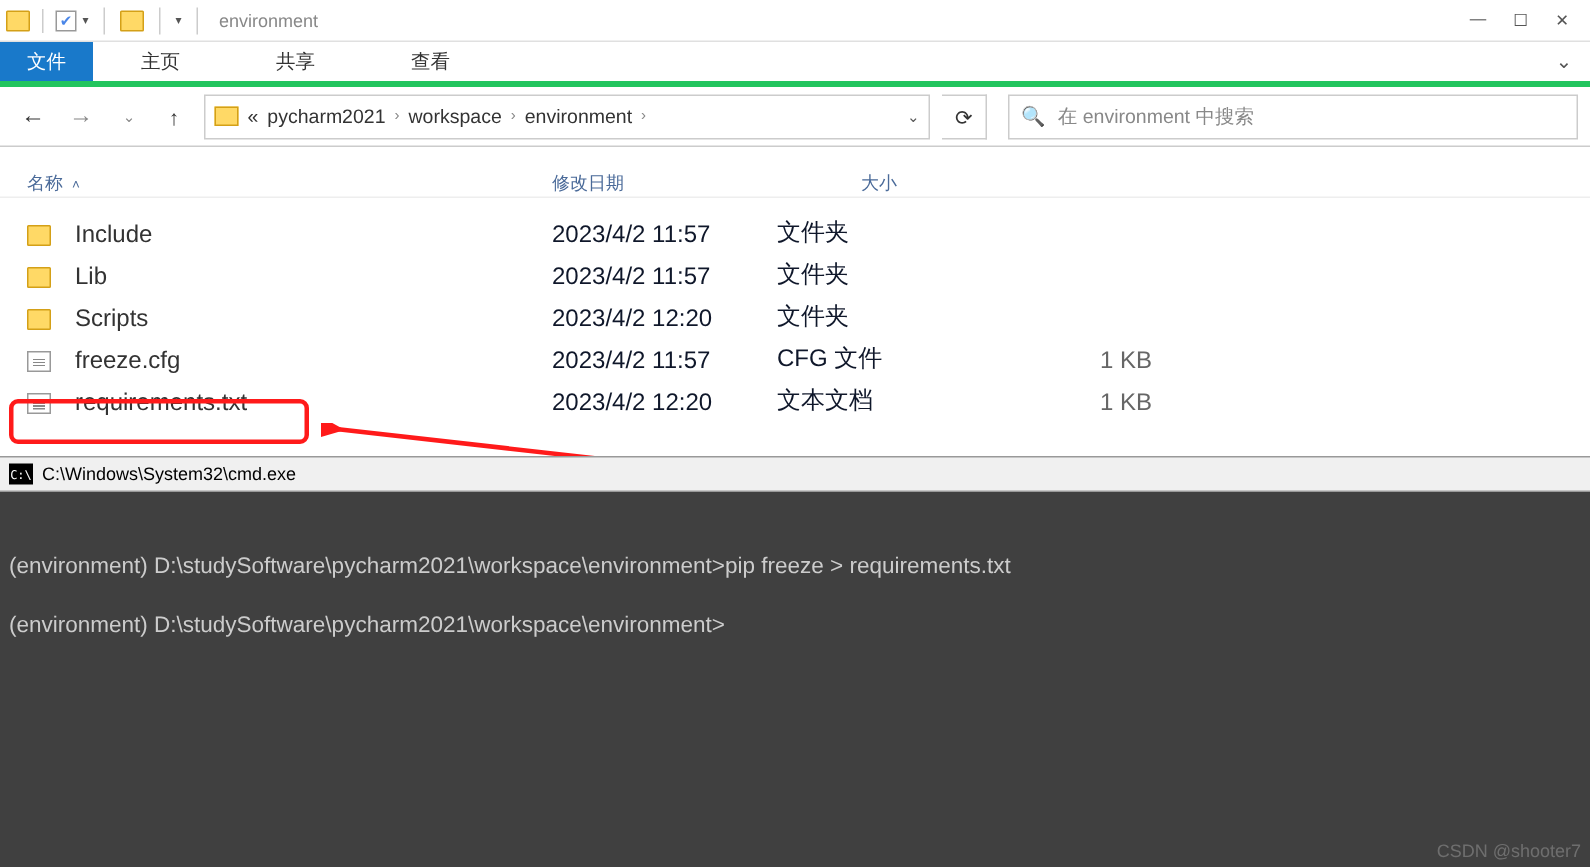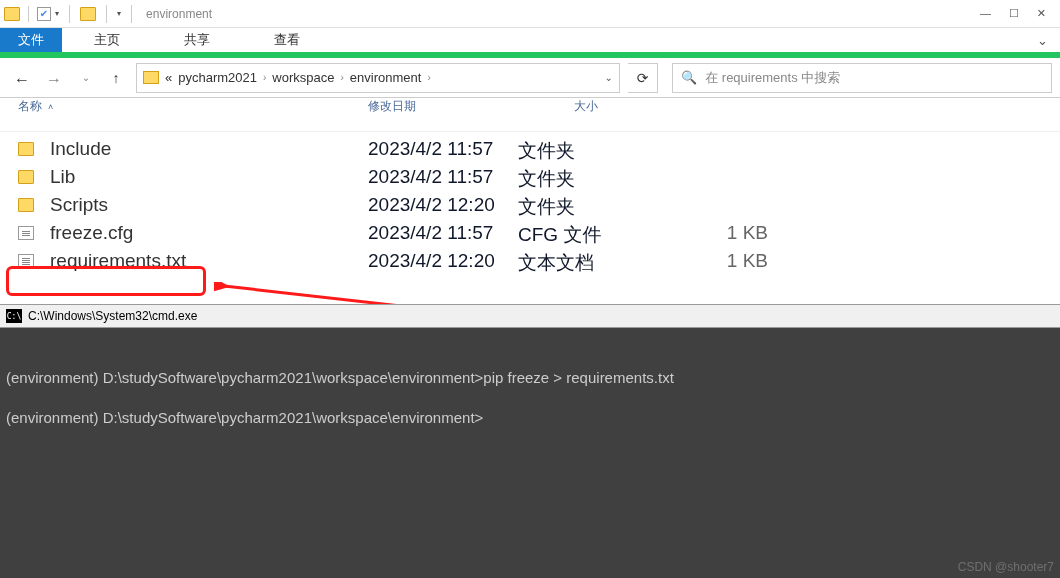--- a/index.html
+++ b/index.html
@@ -10,49 +10,49 @@
 .titlebar .qat { display: flex; align-items: center; gap: 4px; }
 .titlebar .folder-icon { width: 16px; height: 14px; background: #ffd966; border: 1px solid #d4a017; border-radius: 1px; position: relative; }
 .titlebar .checkbox { width: 14px; height: 14px; border: 1px solid #999; background: #fff; display: flex; align-items: center; justify-content: center; color: #4a86e8; font-size: 10px; }
 .titlebar .dropdown-arrow { font-size: 8px; color: #555; }
 .titlebar .divider { width: 1px; height: 18px; background: #ccc; margin: 0 6px; }
 .titlebar .title-text { color: #888; margin-left: 4px; }
 .titlebar .window-controls { margin-left: auto; display: flex; gap: 18px; padding-right: 10px; }
 .titlebar .window-controls span { color: #555; font-size: 11px; cursor: default; }
 
 
-.ribbon { height: 30px; display: flex; align-items: stretch; border-bottom: 6px solid #22c55e; font-size: 13px; }
+.ribbon { height: 30px; display: flex; align-items: stretch; border-bottom: 4px solid #22c55e; font-size: 13px; }
 .ribbon .tab-file { background: #1979ca; color: #fff; padding: 5px 18px; display: flex; align-items: center; }
 .ribbon .tab { padding: 5px 32px; display: flex; align-items: center; color: #333; }
 .ribbon .expand { margin-left: auto; padding: 5px 12px; color: #555; }
 
 
 .toolbar { height: 40px; display: flex; align-items: center; border-bottom: 1px solid #ccc; padding: 0 8px; gap: 4px; }
 .nav-arrow { width: 28px; height: 28px; display: flex; align-items: center; justify-content: center; font-size: 16px; color: #888; }
 .nav-arrow.active { color: #333; }
 .nav-up { width: 24px; height: 24px; display: flex; align-items: center; justify-content: center; font-size: 14px; color: #333; }
 .address-bar { flex: 1; height: 30px; border: 1px solid #ccc; display: flex; align-items: center; padding: 0 6px; font-size: 13px; margin: 0 4px; }
 .address-bar .folder-icon-sm { width: 16px; height: 13px; background: #ffd966; border: 1px solid #d4a017; margin-right: 6px; }
 .address-bar .crumb { color: #333; }
 .address-bar .sep { color: #888; margin: 0 6px; font-size: 10px; }
 .address-bar .addr-drop { margin-left: auto; color: #555; font-size: 10px; }
 .refresh-btn { width: 30px; height: 30px; border: 1px solid #ccc; border-left: none; display: flex; align-items: center; justify-content: center; color: #333; font-size: 14px; }
 .search-box { width: 380px; height: 30px; border: 1px solid #ccc; display: flex; align-items: center; padding: 0 8px; margin-left: 10px; font-size: 13px; color: #888; }
 .search-box .search-icon { margin-right: 8px; color: #555; }
 
 
 .file-area { padding: 0; }
-.columns-header { height: 34px; display: flex; align-items: flex-start; font-size: 12px; color: #4a6a99; padding-left: 18px; border-bottom: 1px solid #eee; }
+.columns-header { height: 34px; display: flex; align-items: flex-end; font-size: 12px; color: #4a6a99; padding-left: 18px; border-bottom: 1px solid #eee; }
 .col-name { width: 350px; display: flex; align-items: center; gap: 6px; }
 .col-date { width: 150px; }
 .col-type { width: 170px; }
 .col-size { width: 100px; text-align: right; padding-right: 20px; }
 .sort-arrow { font-size: 9px; color: #4a6a99; }
 
-.file-row { height: 28px; display: flex; align-items: flex-start; font-size: 19px; color: #333; padding-left: 18px; }
+.file-row { height: 28px; display: flex; align-items: flex-end; font-size: 16px; color: #333; padding-left: 18px; }
 .file-row .col-date, .file-row .col-type { color: #0f172a; }
 .file-row .col-size { color: #666; }
 .file-icon { width: 16px; height: 14px; margin-right: 10px; display: inline-block; }
 .folder-yellow { background: #ffd966; border: 1px solid #d4a017; border-radius: 1px; }
 .cfg-icon { background: #fff; border: 1px solid #999; position: relative; }
 .cfg-icon::after { content: ""; position: absolute; top: 4px; left: 3px; width: 8px; height: 5px; background: repeating-linear-gradient(#888 0 1px, transparent 1px 2px); }
 .txt-icon { background: #fff; border: 1px solid #999; position: relative; }
 .txt-icon::after { content: ""; position: absolute; top: 3px; left: 3px; width: 8px; height: 7px; background: repeating-linear-gradient(#888 0 1px, transparent 1px 2px); }
 
 .highlight-box { position: absolute; border: 3px solid #ff1a1a; border-radius: 6px; pointer-events: none; }
@@ -112,21 +112,21 @@
     <span class="sep">›</span>
     <span class="crumb">workspace</span>
     <span class="sep">›</span>
     <span class="crumb">environment</span>
     <span class="sep">›</span>
     <span class="addr-drop">⌄</span>
   </div>
   <div class="refresh-btn">⟳</div>
   <div class="search-box">
     <span class="search-icon">🔍</span>
-    <span>在 requirements 中搜索</span>
+    <span>在 environment 中搜索</span>
   </div>
 </div>
 
 <div class="columns-header">
   <div class="col-name">
     <span>名称</span>
     <span class="sort-arrow">˄</span>
   </div>
   <div class="col-date">修改日期</div>
   <div class="col-size">大小</div>

